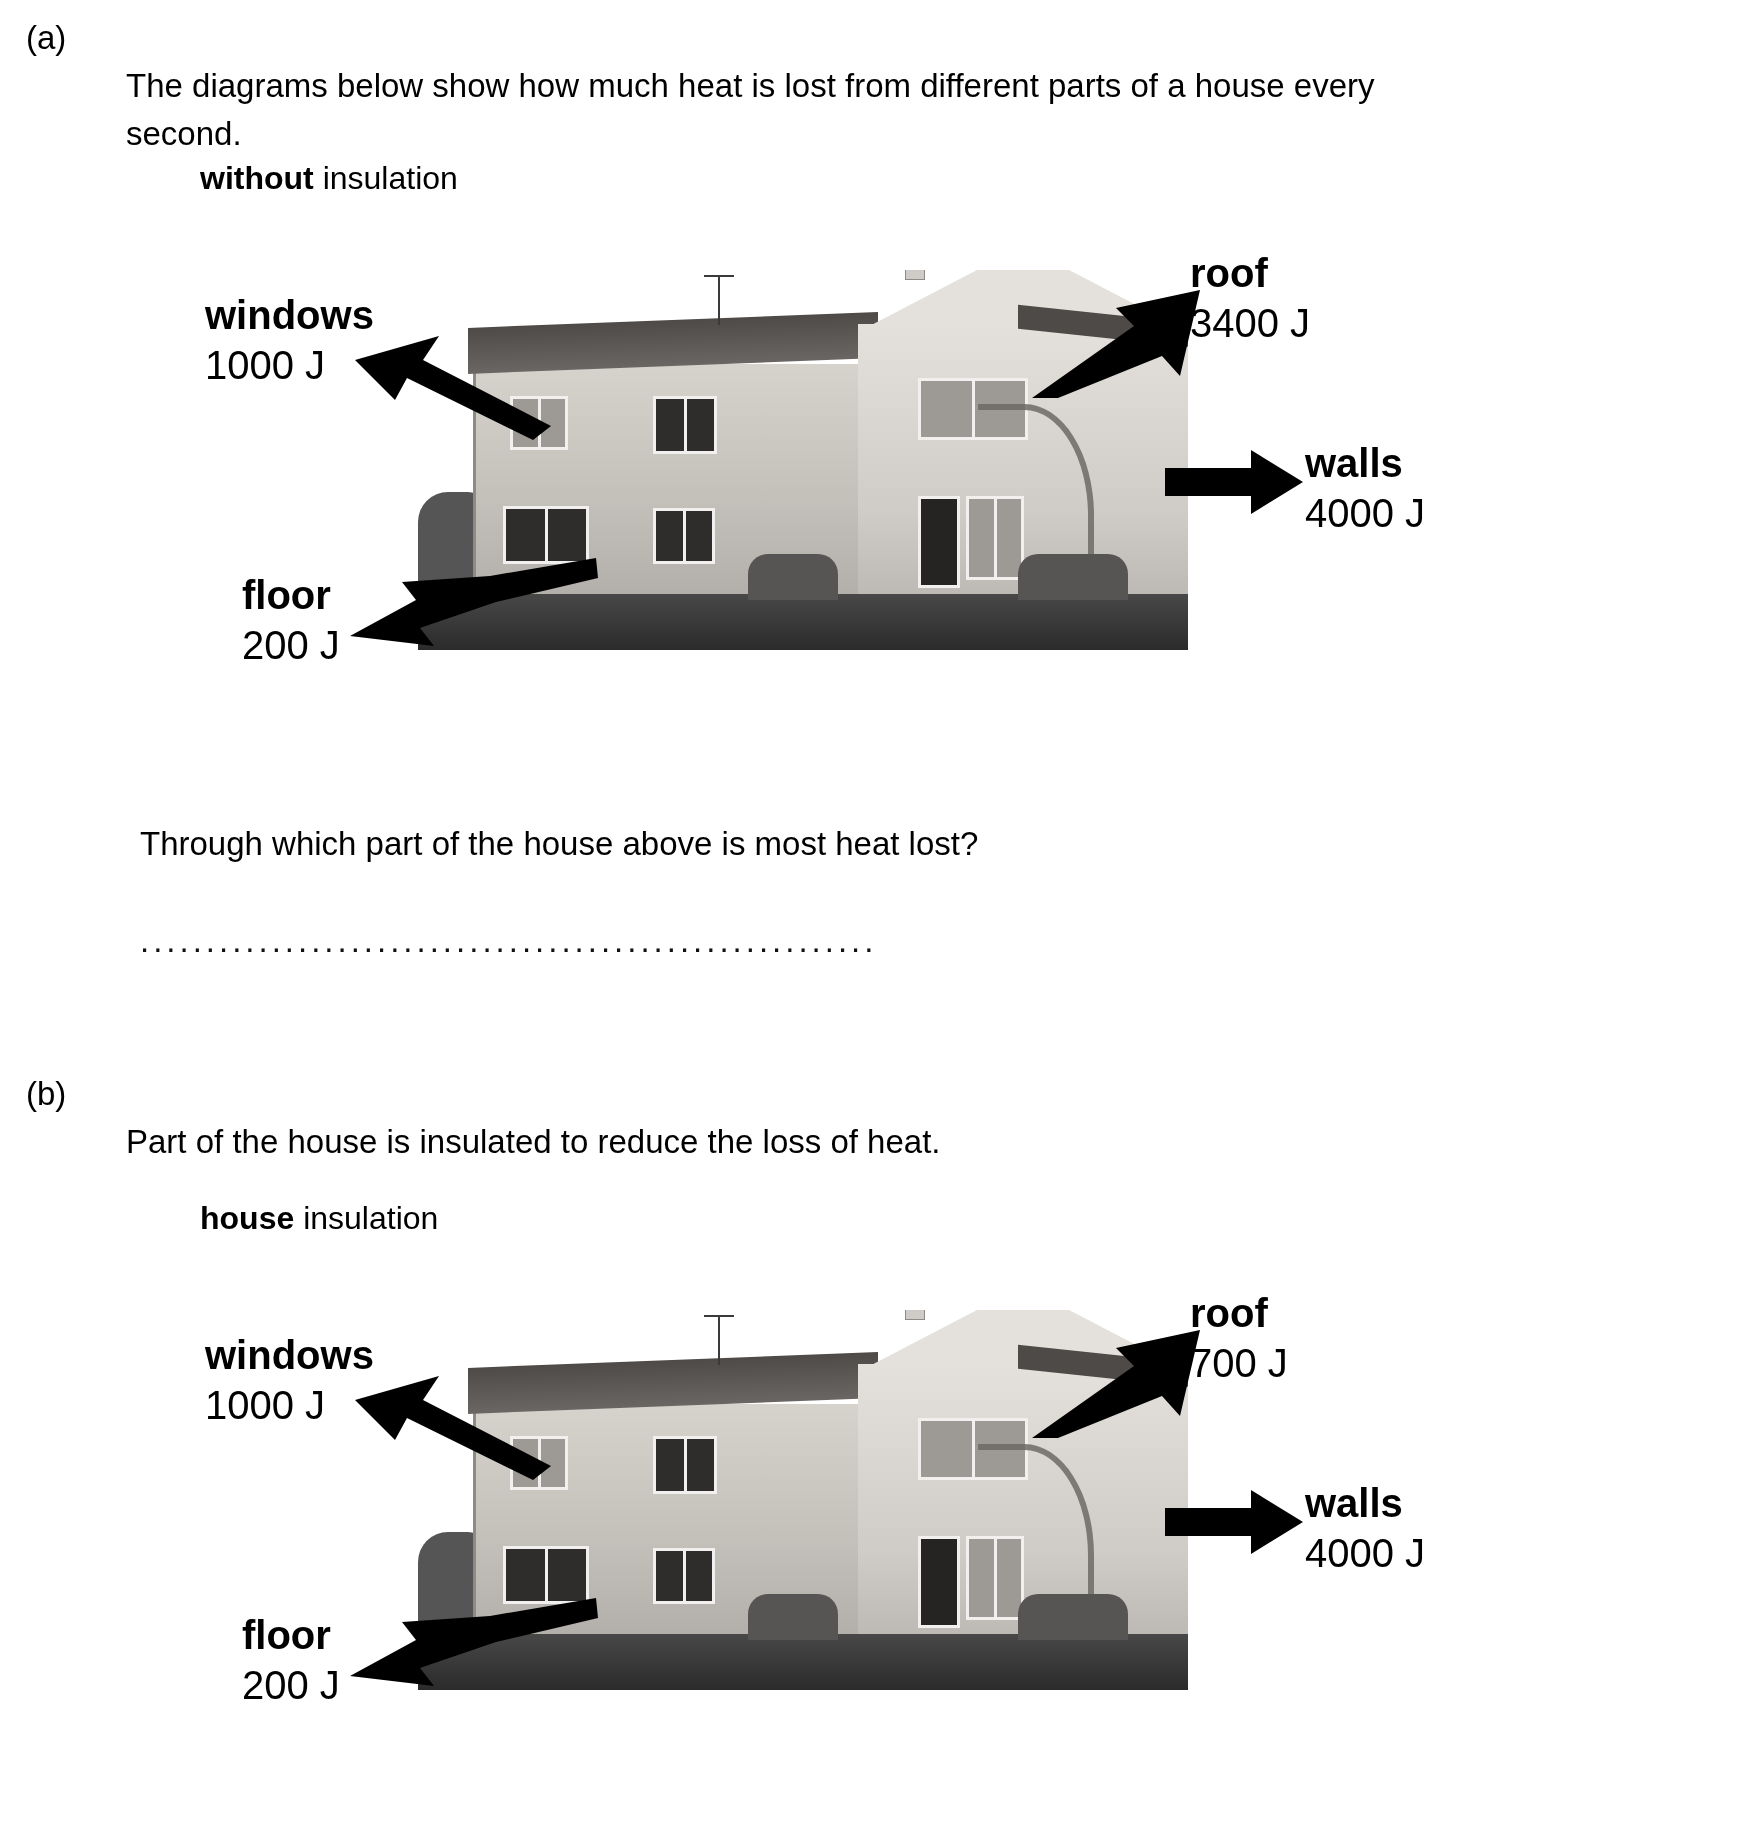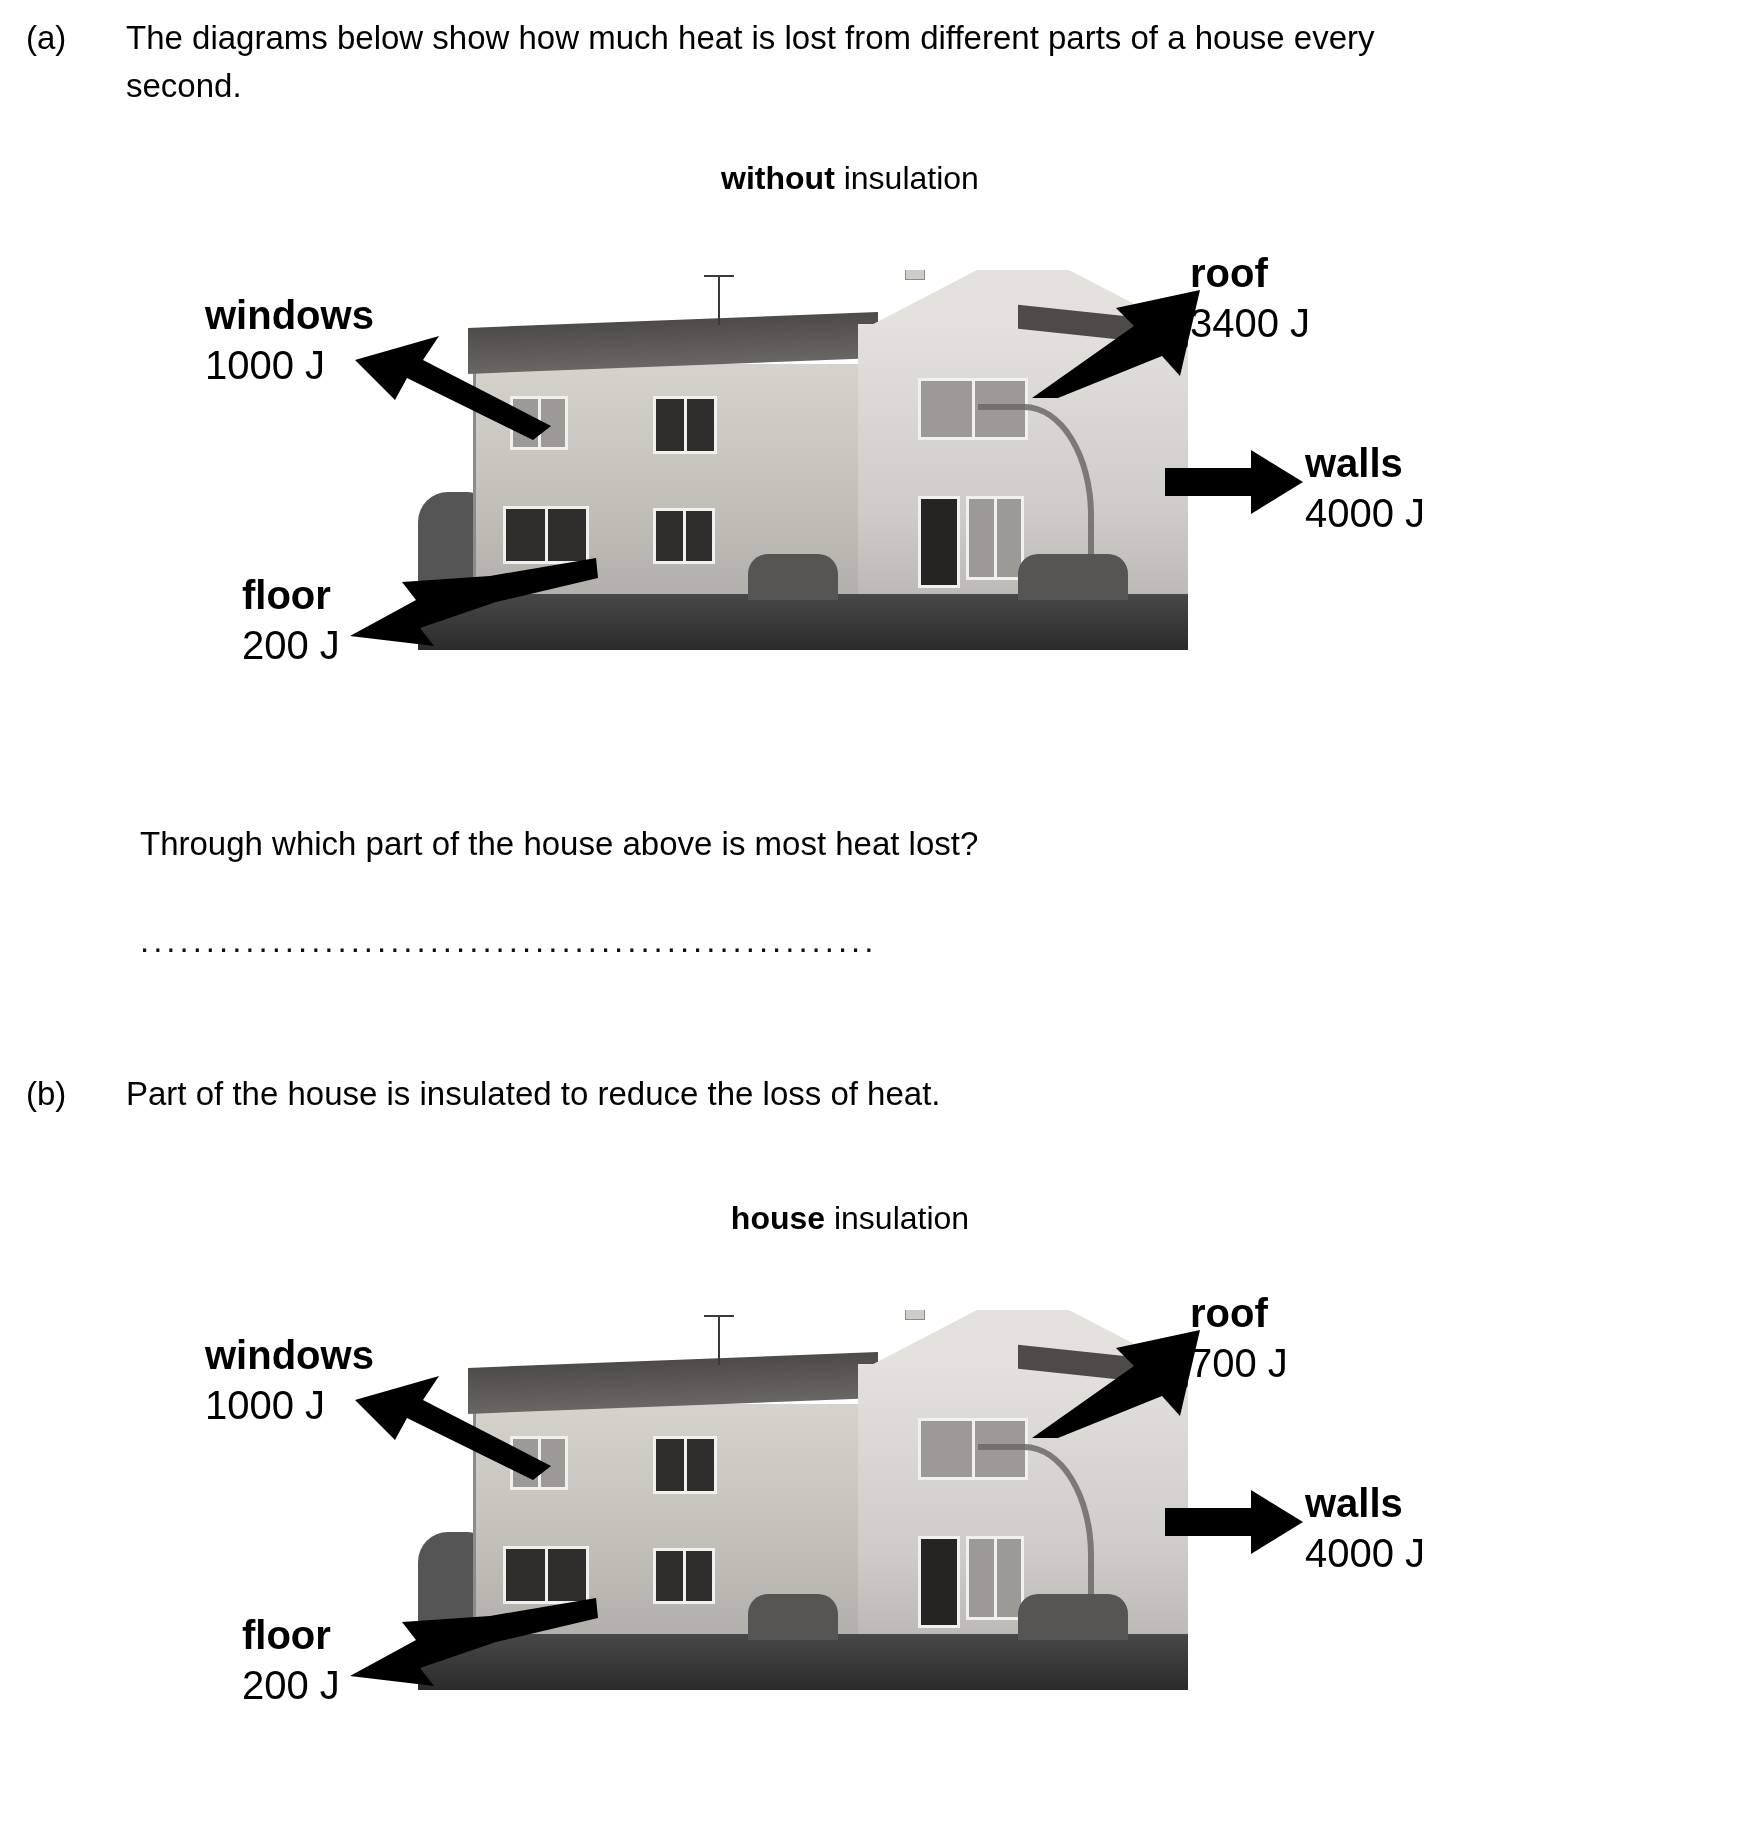--- a/index.html
+++ b/index.html
@@ -25,20 +25,21 @@
   .part-label {
     width: 100px;
     flex: 0 0 100px;
     font-size: 33px;
     line-height: 1.45;
   }
   .part-text {
     font-size: 33px;
     line-height: 1.45;
     max-width: 1520px;
+    margin-top: 48px;
   }
   .part-text .line { display: block; }
 
   #part-a { top: 14px; left: 26px; }
   #part-b { top: 1070px; left: 26px; }
 
   .sub-question {
     position: absolute;
     left: 140px;
     font-size: 33px;
@@ -66,21 +67,20 @@
     height: 590px;
   }
   #diagram-1 { top: 160px; left: 200px; }
   #diagram-2 { top: 1200px; left: 200px; }
 
   .diagram-title {
     position: absolute;
     top: 0;
     left: 0;
     width: 1300px;
-    text-align: center;
     font-size: 32px;
   }
   .diagram-title .bold { font-weight: bold; }
 
   
   .house-photo {
     position: absolute;
     top: 110px;
     left: 218px;
     width: 770px;

